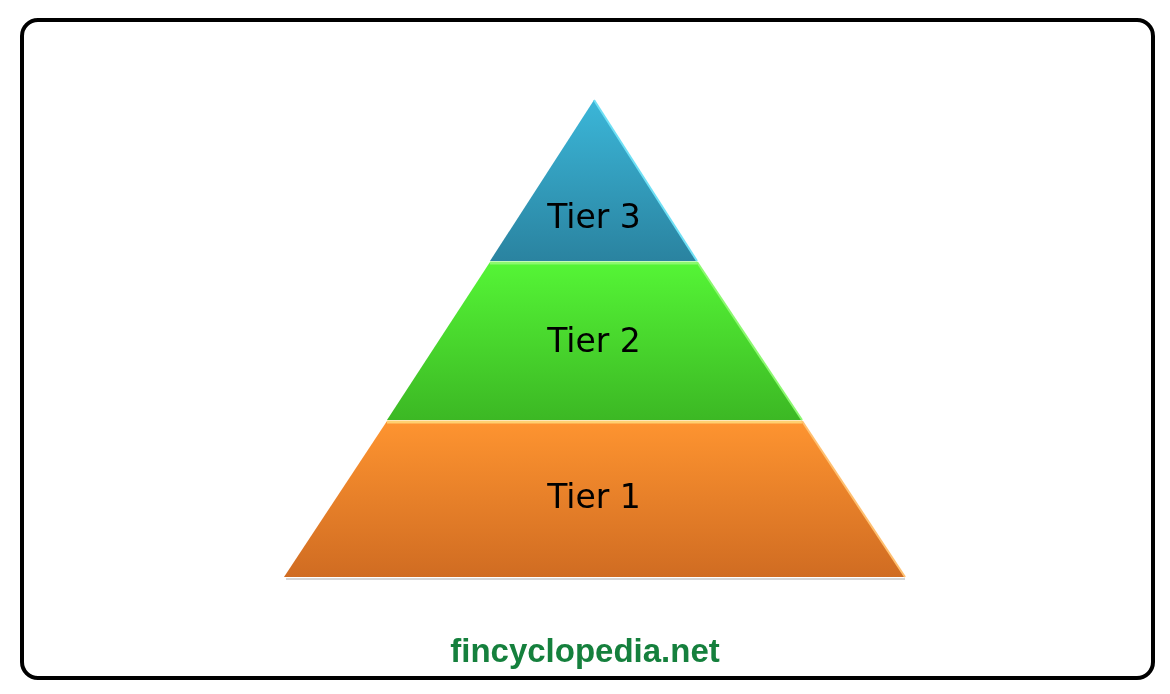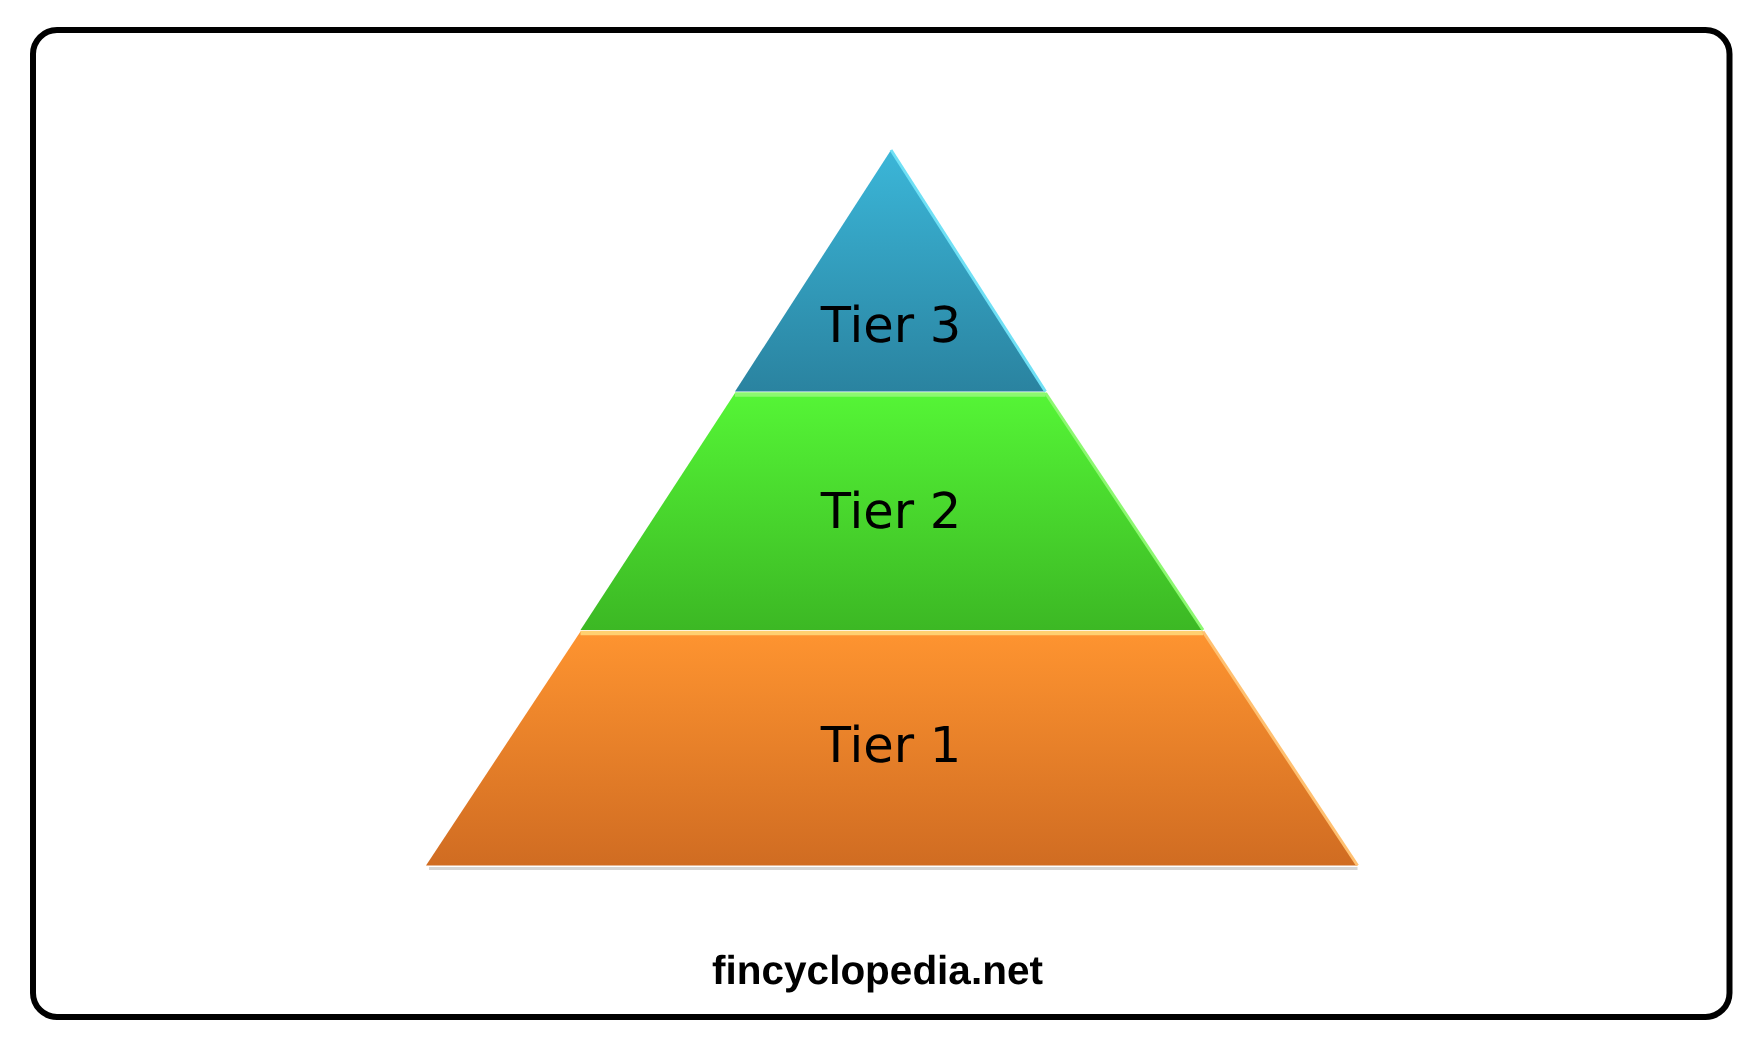--- a/index.html
+++ b/index.html
@@ -7,21 +7,21 @@
     .frame {
       position:absolute; left:20px; top:18px; width:1127px; height:654px;
       border:4px solid #000; border-radius:18px; background:#fff;
     }
     svg.pyr { position:absolute; left:0; top:0; }
     .tier-label {
       font-family:"DejaVu Sans", sans-serif; font-size:33px; fill:#000;
     }
     .footer {
       position:absolute; left:0; width:1170px; top:632px; text-align:center;
-      font-family:"Liberation Sans", sans-serif; font-weight:bold; font-size:27px; color:#000000;
+      font-family:"Liberation Sans", sans-serif; font-weight:bold; font-size:33px; color:#15803d;
     }
   </style>
 </head>
 <body>
 
 <div class="frame"></div>
 
 <svg class="pyr" width="1170" height="694">
   <defs>
     <linearGradient id="g3" x1="0" y1="0" x2="0" y2="1">

